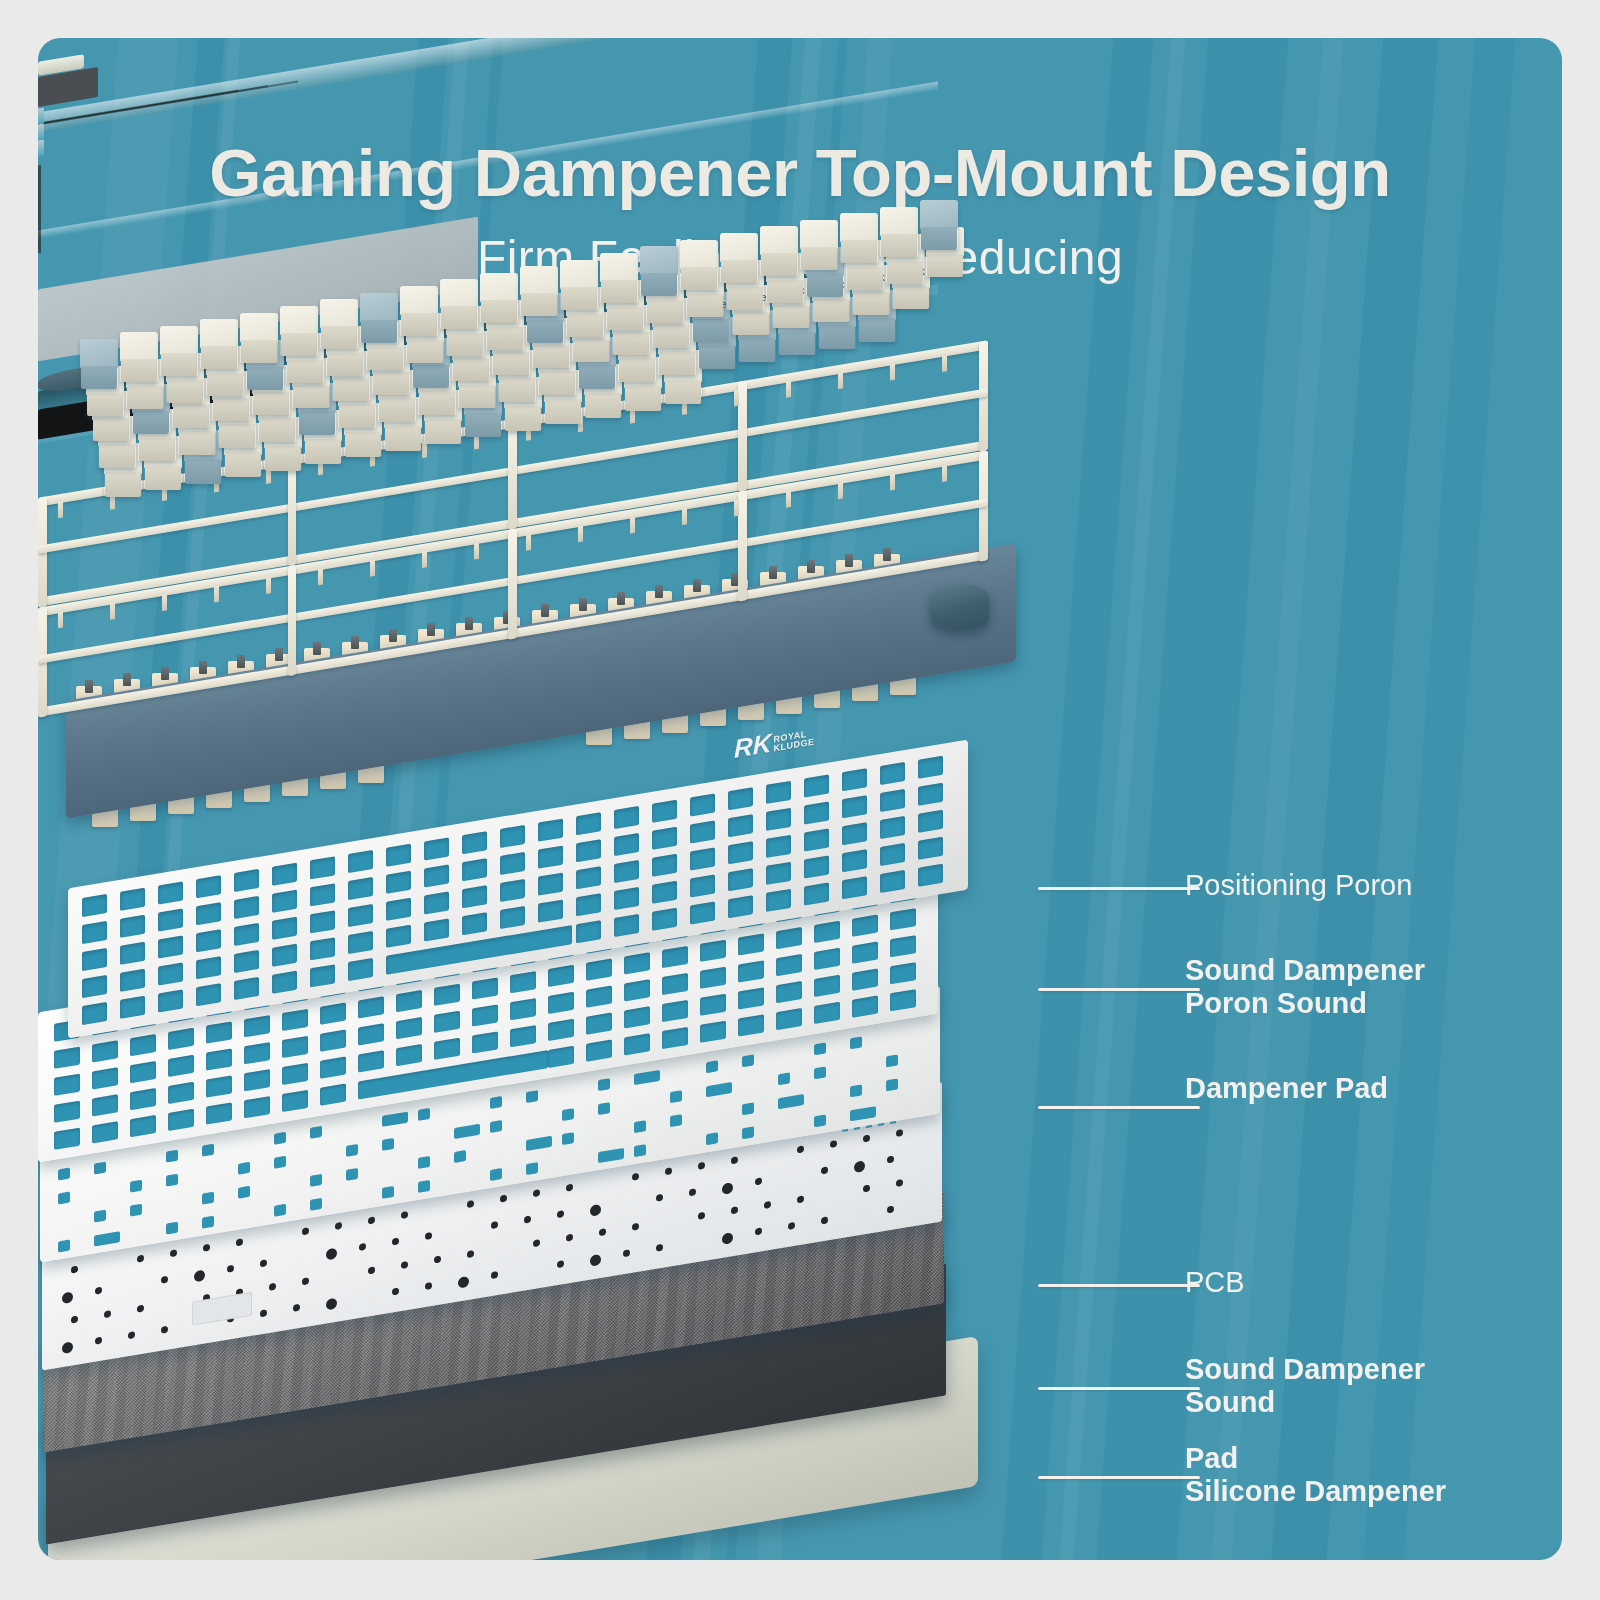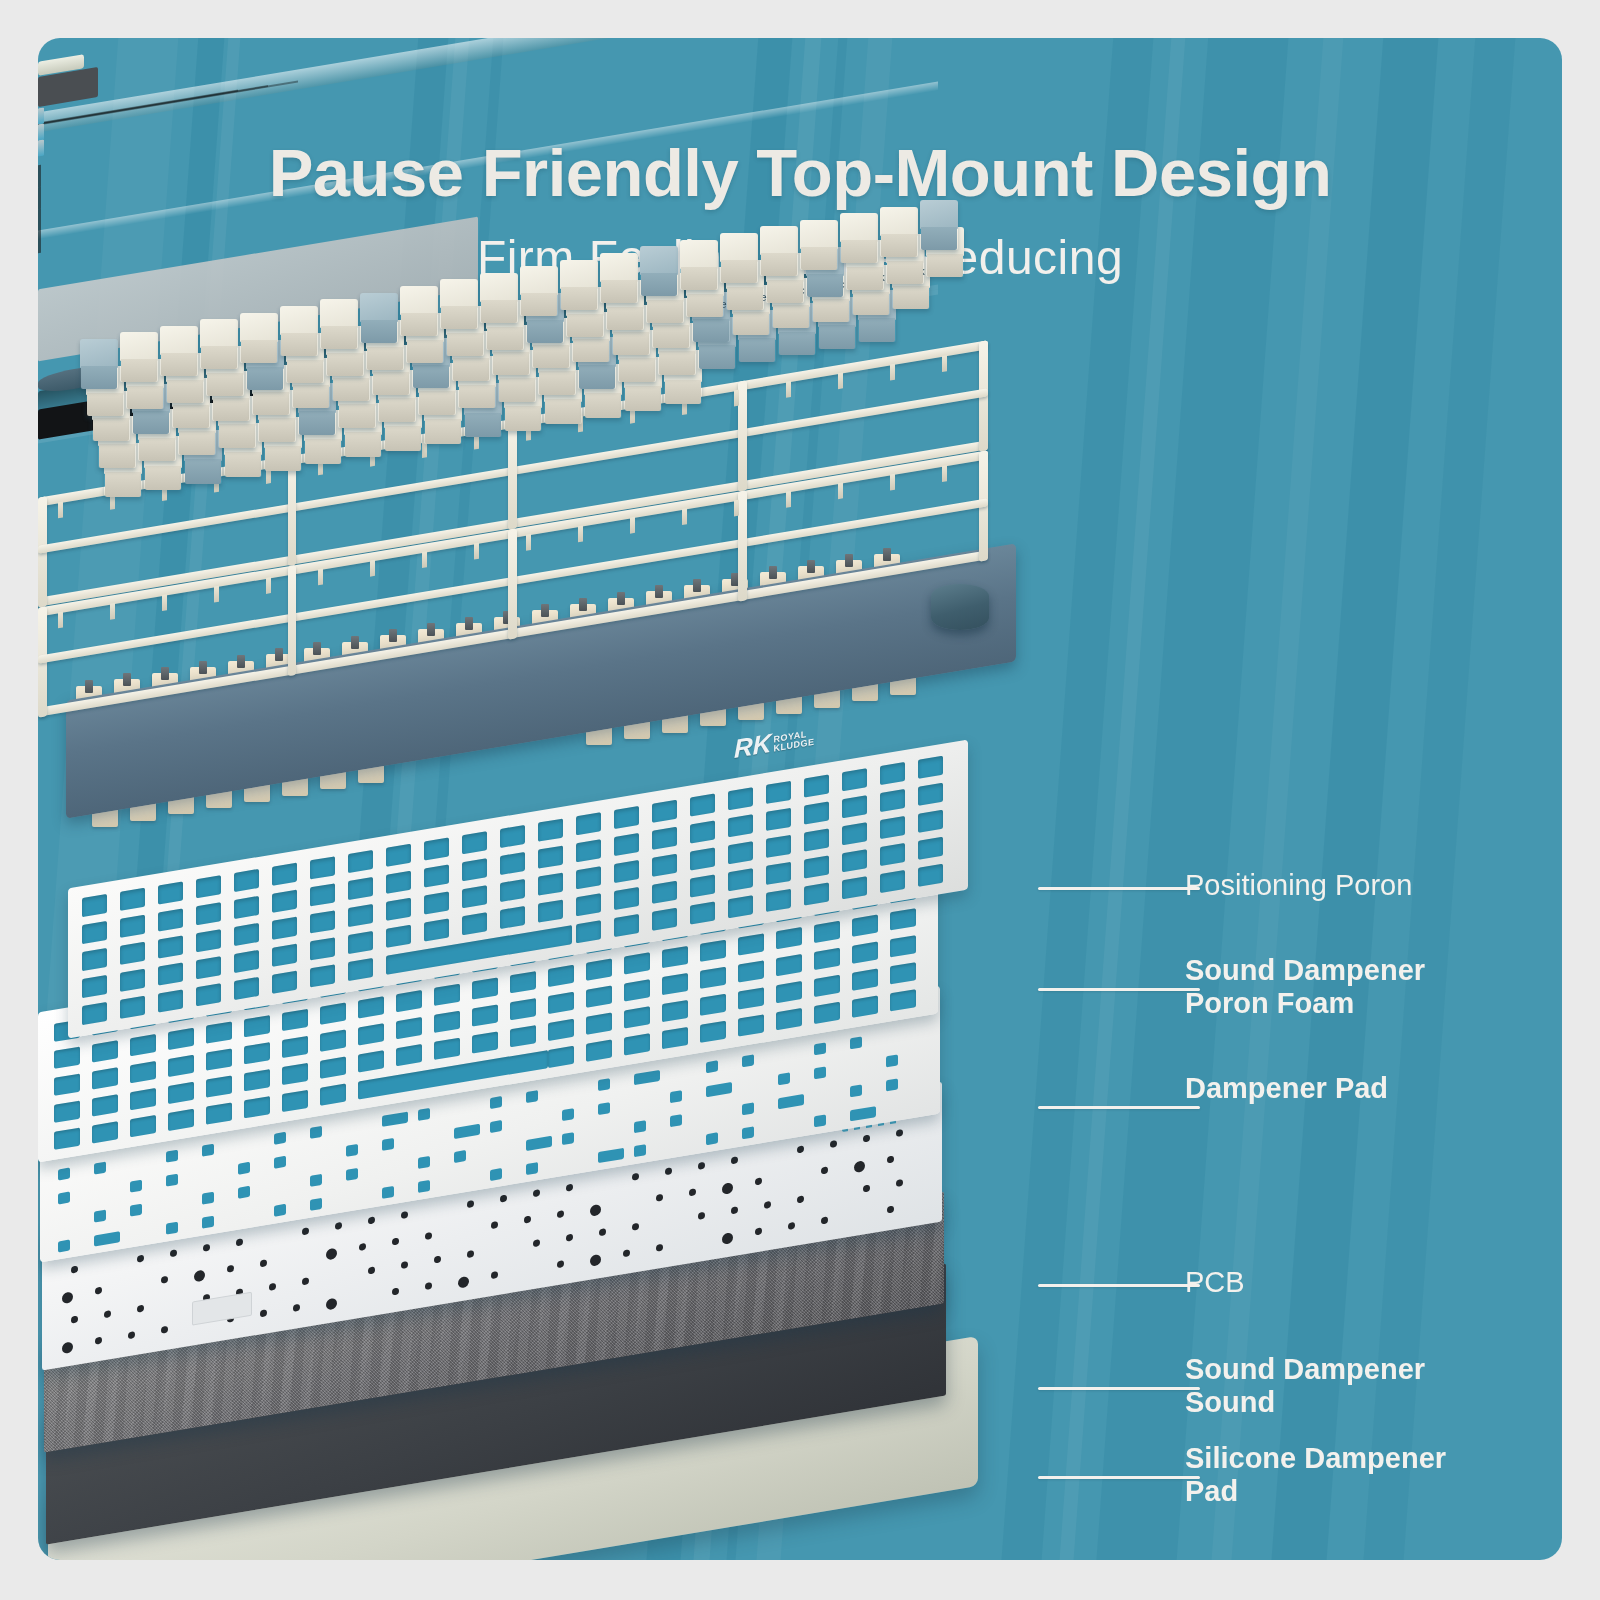--- a/index.html
+++ b/index.html
@@ -1509,47 +1509,47 @@
       <div class="cap" style="left: 586px; top: 318.988px; width: 38px; height: 54px; z-index: 96;">
         <div class="top" style="background: linear-gradient(165deg, rgb(246, 244, 234) 0%, rgb(230, 227, 214) 100%);"></div>
         <div class="front" style="background: linear-gradient(rgb(221, 217, 203) 0%, rgb(199, 195, 181) 100%);"></div>
       </div>
       <div class="cap" style="left: 626px; top: 312.366px; width: 38px; height: 54px; z-index: 96;">
         <div class="top" style="background: linear-gradient(165deg, rgb(246, 244, 234) 0%, rgb(230, 227, 214) 100%);"></div>
         <div class="front" style="background: linear-gradient(rgb(221, 217, 203) 0%, rgb(199, 195, 181) 100%);"></div>
       </div>
     </div>
 
-  <div class="title">Pause Friendly Top-Mount Design</div>
+  <div class="title">Gaming Dampener Top-Mount Design</div>
   <div class="subtitle">Firm Feeling, Noice Reducing</div>
 
 
   <div id="callouts">
       <div class="lead" style="left: 1000px; width: 162px; top: 849px;"></div>
       <div class="lbl light" style="top: 831px;">
         <div>Positioning Poron</div>
       </div>
       <div class="lead" style="left: 1000px; width: 162px; top: 950px;"></div>
       <div class="lbl bold" style="top: 916px;">
         <div>Sound Dampener</div>
-        <div>Poron Foam</div>
+        <div>Poron Sound</div>
       </div>
       <div class="lead" style="left: 1000px; width: 162px; top: 1068px;"></div>
       <div class="lbl bold" style="top: 1034px;">
         <div>Dampener Pad</div>
       </div>
       <div class="lead" style="left: 1000px; width: 162px; top: 1246px;"></div>
       <div class="lbl light" style="top: 1228px;">
         <div>PCB</div>
       </div>
       <div class="lead" style="left: 1000px; width: 162px; top: 1349px;"></div>
       <div class="lbl bold" style="top: 1315px;">
         <div>Sound Dampener</div>
         <div>Sound</div>
       </div>
       <div class="lead" style="left: 1000px; width: 162px; top: 1438px;"></div>
       <div class="lbl bold" style="top: 1404px;">
+        <div>Pad</div>
         <div>Silicone Dampener</div>
-        <div>Pad</div>
       </div>
     </div>
 
 </div>
 
 </body></html>

